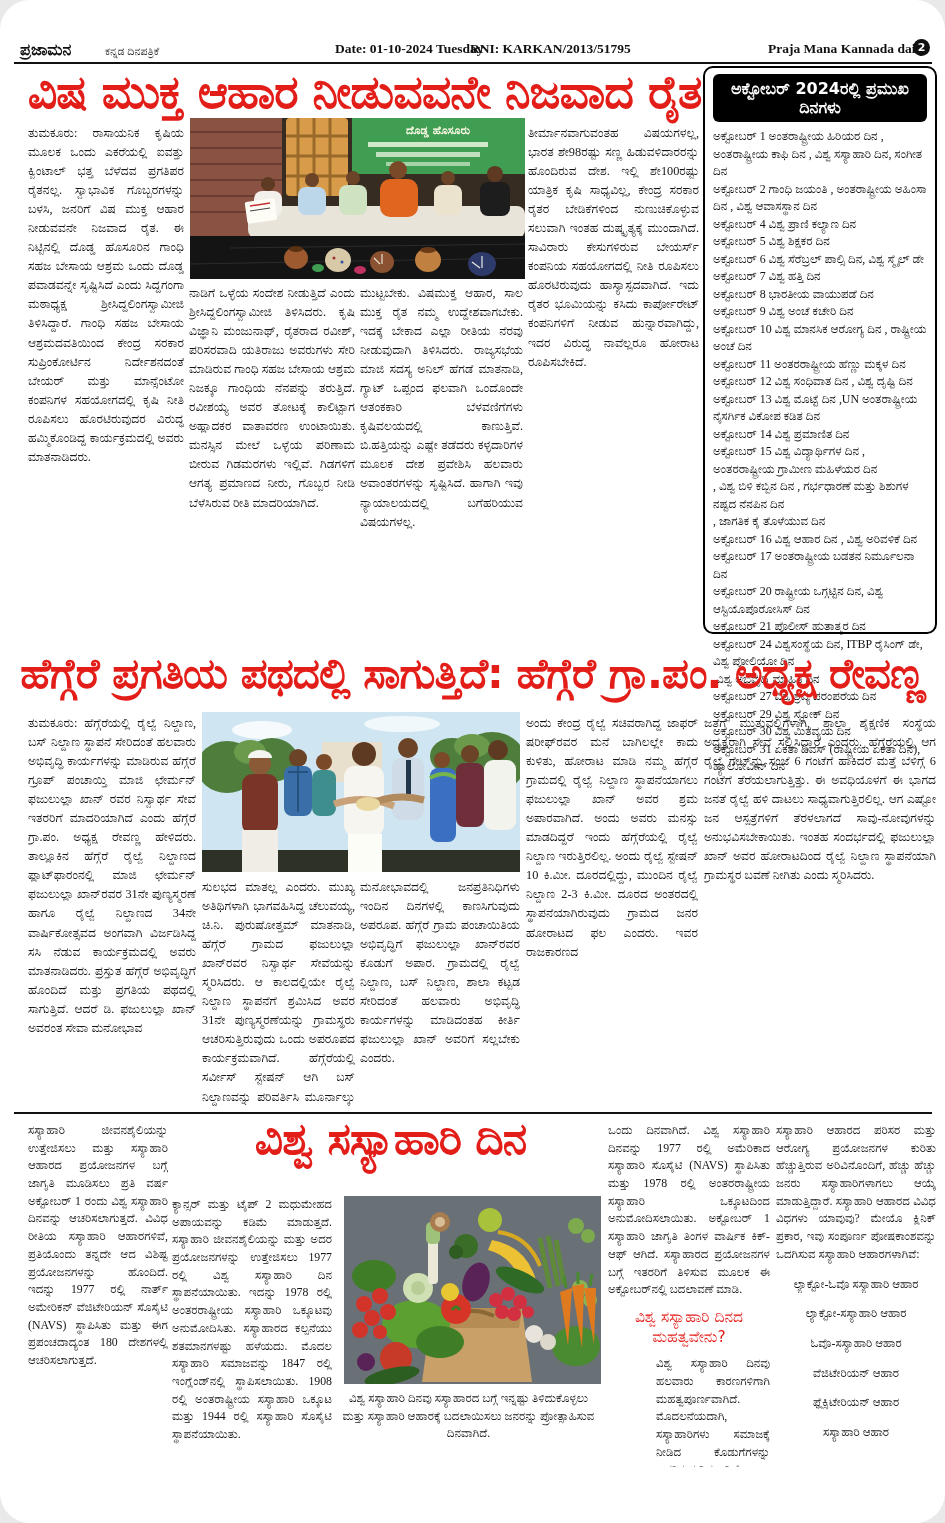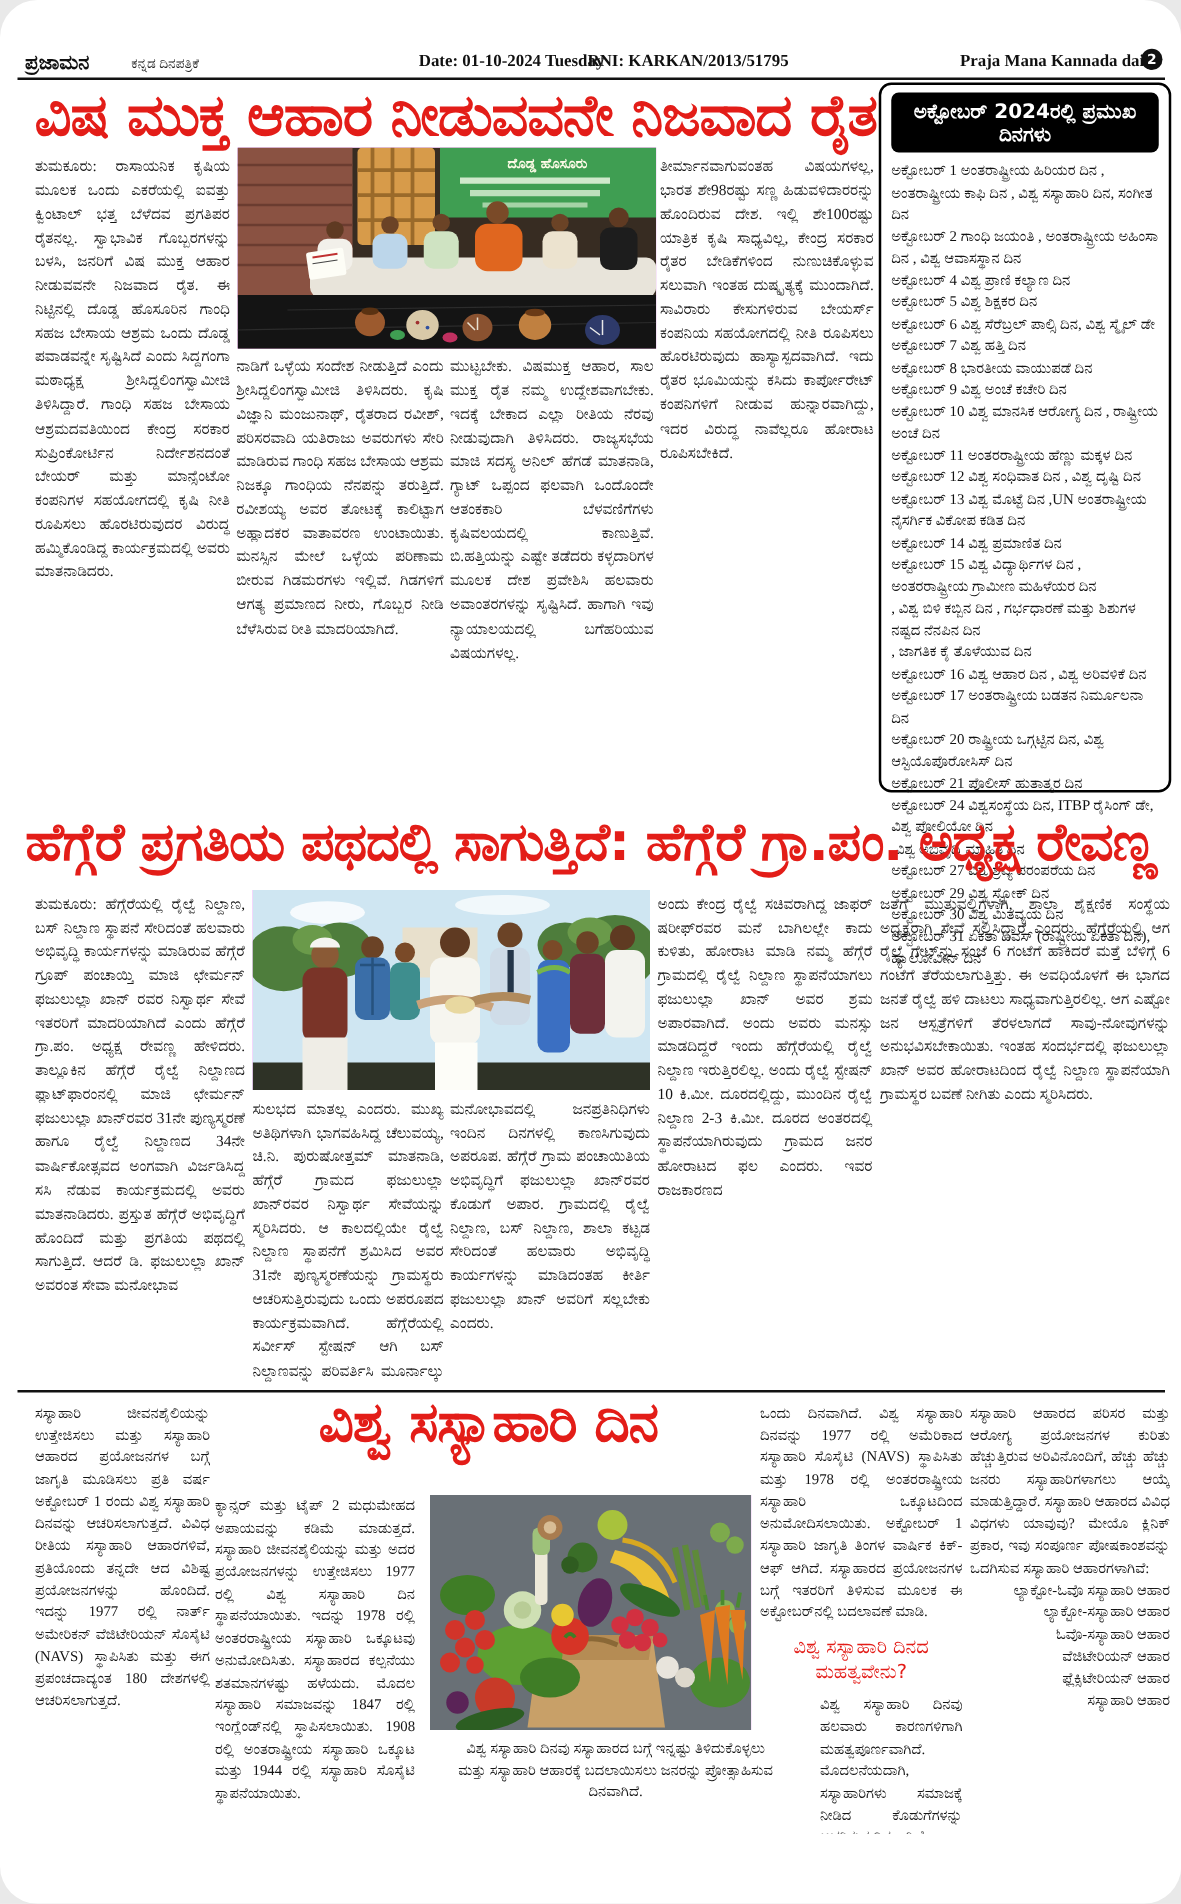--- a/index.html
+++ b/index.html
@@ -16,27 +16,27 @@
   .rule{background:#111;}
   
   .headline{font-family:"DejaVu Sans",sans-serif;font-weight:bold;color:#e31d18;
             text-align:center;line-height:1.05;letter-spacing:-1px;}
   
   .col{font-size:12.3px;line-height:1.55;text-align:justify;overflow:hidden;
        font-family:"Liberation Serif",serif;color:#141414;word-break:break-word;}
   .col3a{font-size:11.8px;line-height:1.5;}
   .subhead-red{color:#e31d18;font-family:"DejaVu Sans",sans-serif;font-weight:normal;
                font-size:15.5px;text-align:center;line-height:1.3;margin:8px 0;}
-  .diet-line{text-align:right;}
+  .diet-line{text-align:center;margin-top:12px;}
   
   .days-box{border:2.5px solid #000;border-radius:10px;background:#fff;box-sizing:border-box;padding:6px 8px 8px 8px;}
   .days-title{background:#000;color:#fff;border-radius:6px;font-family:"DejaVu Sans",sans-serif;
               font-weight:bold;font-size:16px;text-align:center;padding:5px 2px;margin-bottom:6px;}
   .day-item{font-size:11.9px;line-height:1.47;color:#111;text-align:left;}
-  .photo{overflow:hidden;background:#f0abfc;}
+  .photo{overflow:hidden;background:#5eead4;}
   .photo svg{display:block;}
 </style>
 </head>
 <body>
 
 <div class="sheet">
 
   <div class="abs" style="left:20px;top:40px;">
     <span class="mast-logo">ಪ್ರಜಾಮನ</span>
   </div>
@@ -310,21 +310,21 @@
       <g stroke="#4a8a30" stroke-width="3">
           <line x1="222" y1="92" x2="220" y2="80"></line>
           <line x1="234" y1="88" x2="234" y2="76"></line>
           <line x1="246" y1="90" x2="248" y2="78"></line>
         </g>
 
       <ellipse cx="48" cy="180" rx="28" ry="8" fill="#2c5e22" transform="rotate(-12 48 180)"></ellipse>
       <circle cx="22" cy="166" r="9" fill="#5a2357"></circle>
     </svg>
   </div>
-  <div class="abs col col3a" style="left:364px;top:1390px;width:257px;height:76px;text-align:center;">ವಿಶ್ವ ಸಸ್ಯಾಹಾರಿ ದಿನವು ಸಸ್ಯಾಹಾರದ ಬಗ್ಗೆ ಇನ್ನಷ್ಟು ತಿಳಿದುಕೊಳ್ಳಲು ಮತ್ತು ಸಸ್ಯಾಹಾರಿ ಆಹಾರಕ್ಕೆ ಬದಲಾಯಿಸಲು ಜನರನ್ನು ಪ್ರೋತ್ಸಾಹಿಸುವ ದಿನವಾಗಿದೆ.</div>
+  <div class="abs col col3a" style="left:340px;top:1390px;width:257px;height:76px;text-align:center;">ವಿಶ್ವ ಸಸ್ಯಾಹಾರಿ ದಿನವು ಸಸ್ಯಾಹಾರದ ಬಗ್ಗೆ ಇನ್ನಷ್ಟು ತಿಳಿದುಕೊಳ್ಳಲು ಮತ್ತು ಸಸ್ಯಾಹಾರಿ ಆಹಾರಕ್ಕೆ ಬದಲಾಯಿಸಲು ಜನರನ್ನು ಪ್ರೋತ್ಸಾಹಿಸುವ ದಿನವಾಗಿದೆ.</div>
 
   <div class="abs" style="left:608px;top:1122px;width:162px;height:345px;overflow:hidden;">
     <div class="col col3a" style="position:static;">ಒಂದು ದಿನವಾಗಿದೆ. ವಿಶ್ವ ಸಸ್ಯಾಹಾರಿ ದಿನವನ್ನು 1977 ರಲ್ಲಿ ಅಮೆರಿಕಾದ ಸಸ್ಯಾಹಾರಿ ಸೊಸೈಟಿ (NAVS) ಸ್ಥಾಪಿಸಿತು ಮತ್ತು 1978 ರಲ್ಲಿ ಅಂತರರಾಷ್ಟ್ರೀಯ ಸಸ್ಯಾಹಾರಿ ಒಕ್ಕೂಟದಿಂದ ಅನುಮೋದಿಸಲಾಯಿತು. ಅಕ್ಟೋಬರ್ 1 ಸಸ್ಯಾಹಾರಿ ಜಾಗೃತಿ ತಿಂಗಳ ವಾರ್ಷಿಕ ಕಿಕ್-ಆಫ್ ಆಗಿದೆ. ಸಸ್ಯಾಹಾರದ ಪ್ರಯೋಜನಗಳ ಬಗ್ಗೆ ಇತರರಿಗೆ ತಿಳಿಸುವ ಮೂಲಕ ಈ ಅಕ್ಟೋಬರ್‌ನಲ್ಲಿ ಬದಲಾವಣೆ ಮಾಡಿ.</div>
     <div class="subhead-red">ವಿಶ್ವ ಸಸ್ಯಾಹಾರಿ ದಿನದ ಮಹತ್ವವೇನು?</div>
     <div class="col col3a" style="position:static;margin-left:48px;">ವಿಶ್ವ ಸಸ್ಯಾಹಾರಿ ದಿನವು ಹಲವಾರು ಕಾರಣಗಳಿಗಾಗಿ ಮಹತ್ವಪೂರ್ಣವಾಗಿದೆ. ಮೊದಲನೆಯದಾಗಿ, ಸಸ್ಯಾಹಾರಿಗಳು ಸಮಾಜಕ್ಕೆ ನೀಡಿದ ಕೊಡುಗೆಗಳನ್ನು ಆಚರಿಸುವ ದಿನವಾಗಿದೆ.</div>
   </div>
 
   <div class="abs" style="left:776px;top:1122px;width:160px;height:345px;overflow:hidden;">
     <div class="col col3a" style="position:static;">ಸಸ್ಯಾಹಾರಿ ಆಹಾರದ ಪರಿಸರ ಮತ್ತು ಆರೋಗ್ಯ ಪ್ರಯೋಜನಗಳ ಕುರಿತು ಹೆಚ್ಚುತ್ತಿರುವ ಅರಿವಿನೊಂದಿಗೆ, ಹೆಚ್ಚು ಹೆಚ್ಚು ಜನರು ಸಸ್ಯಾಹಾರಿಗಳಾಗಲು ಆಯ್ಕೆ ಮಾಡುತ್ತಿದ್ದಾರೆ. ಸಸ್ಯಾಹಾರಿ ಆಹಾರದ ವಿವಿಧ ವಿಧಗಳು ಯಾವುವು? ಮೇಯೊ ಕ್ಲಿನಿಕ್ ಪ್ರಕಾರ, ಇವು ಸಂಪೂರ್ಣ ಪೋಷಕಾಂಶವನ್ನು ಒದಗಿಸುವ ಸಸ್ಯಾಹಾರಿ ಆಹಾರಗಳಾಗಿವೆ:</div>
     <div class="col col3a diet-line" style="position:static;">ಲ್ಯಾಕ್ಟೋ-ಓವೊ ಸಸ್ಯಾಹಾರಿ ಆಹಾರ</div>

